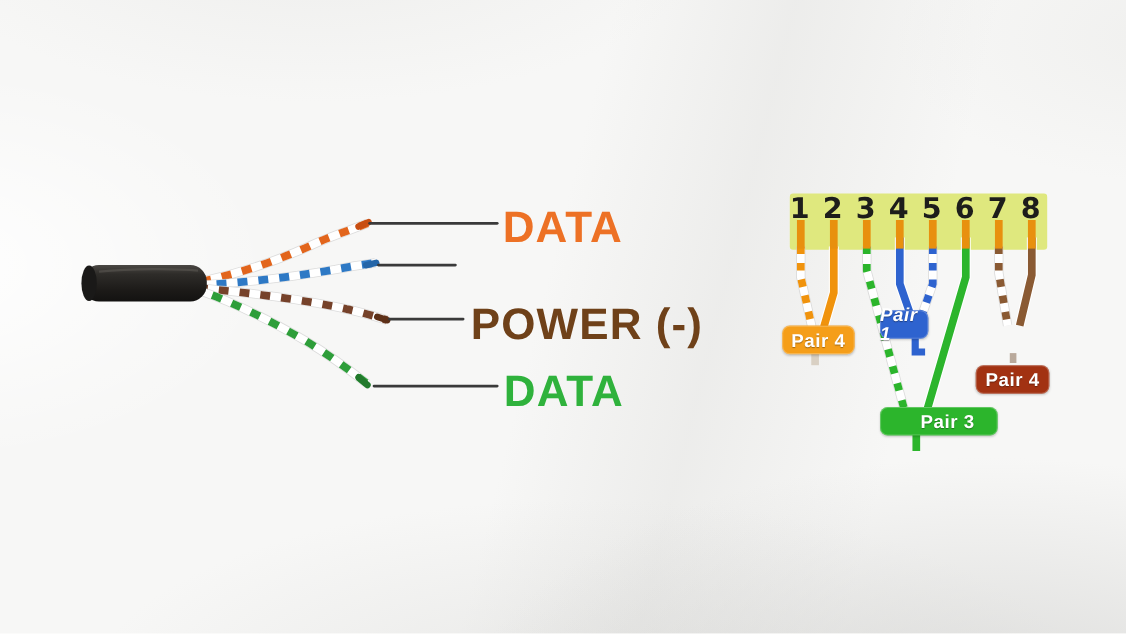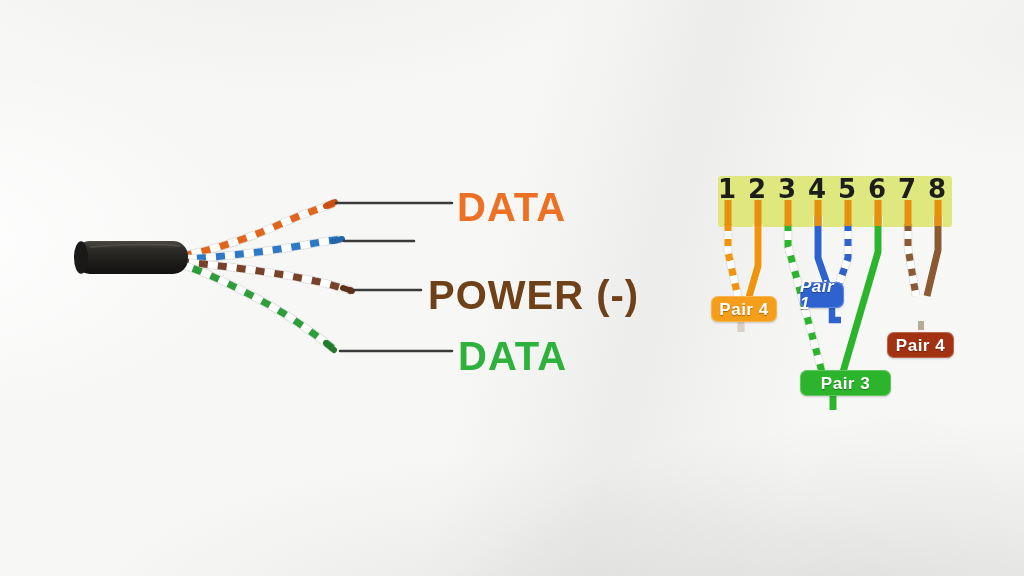--- a/index.html
+++ b/index.html
@@ -42,21 +42,21 @@
     font-size:17px;
     letter-spacing:0.5px;
     line-height:1;
     border-radius:7px;
     text-shadow:0 1px 1px rgba(0,0,0,0.35);
     box-shadow:0 1px 2px rgba(0,0,0,0.18), inset 0 0 0 1px rgba(255,255,255,0.25);
   }
   .pb-2{left:711px;top:296px;width:66px;height:26px;background:#F59E19;}
   .pb-1{left:800px;top:282px;width:44px;height:26px;background:#2E63CF;font-style:italic;}
   .pb-4{left:887px;top:296px;width:67px;height:26px;background:#A23212;margin-top:36px;}
-  .pb-3{left:800px;top:370px;width:91px;height:26px;background:#2CB52C;}
+  .pb-3{left:800px;top:370px;width:91px;height:26px;background:#2CB52C;padding-left:16px;}
 
   .pin-number{
     font-family:"DejaVu Sans","Liberation Sans",sans-serif;
     font-weight:bold;
     font-size:26px;
     fill:#1d1d1b;
   }
 </style>
 </head>
 <body>

